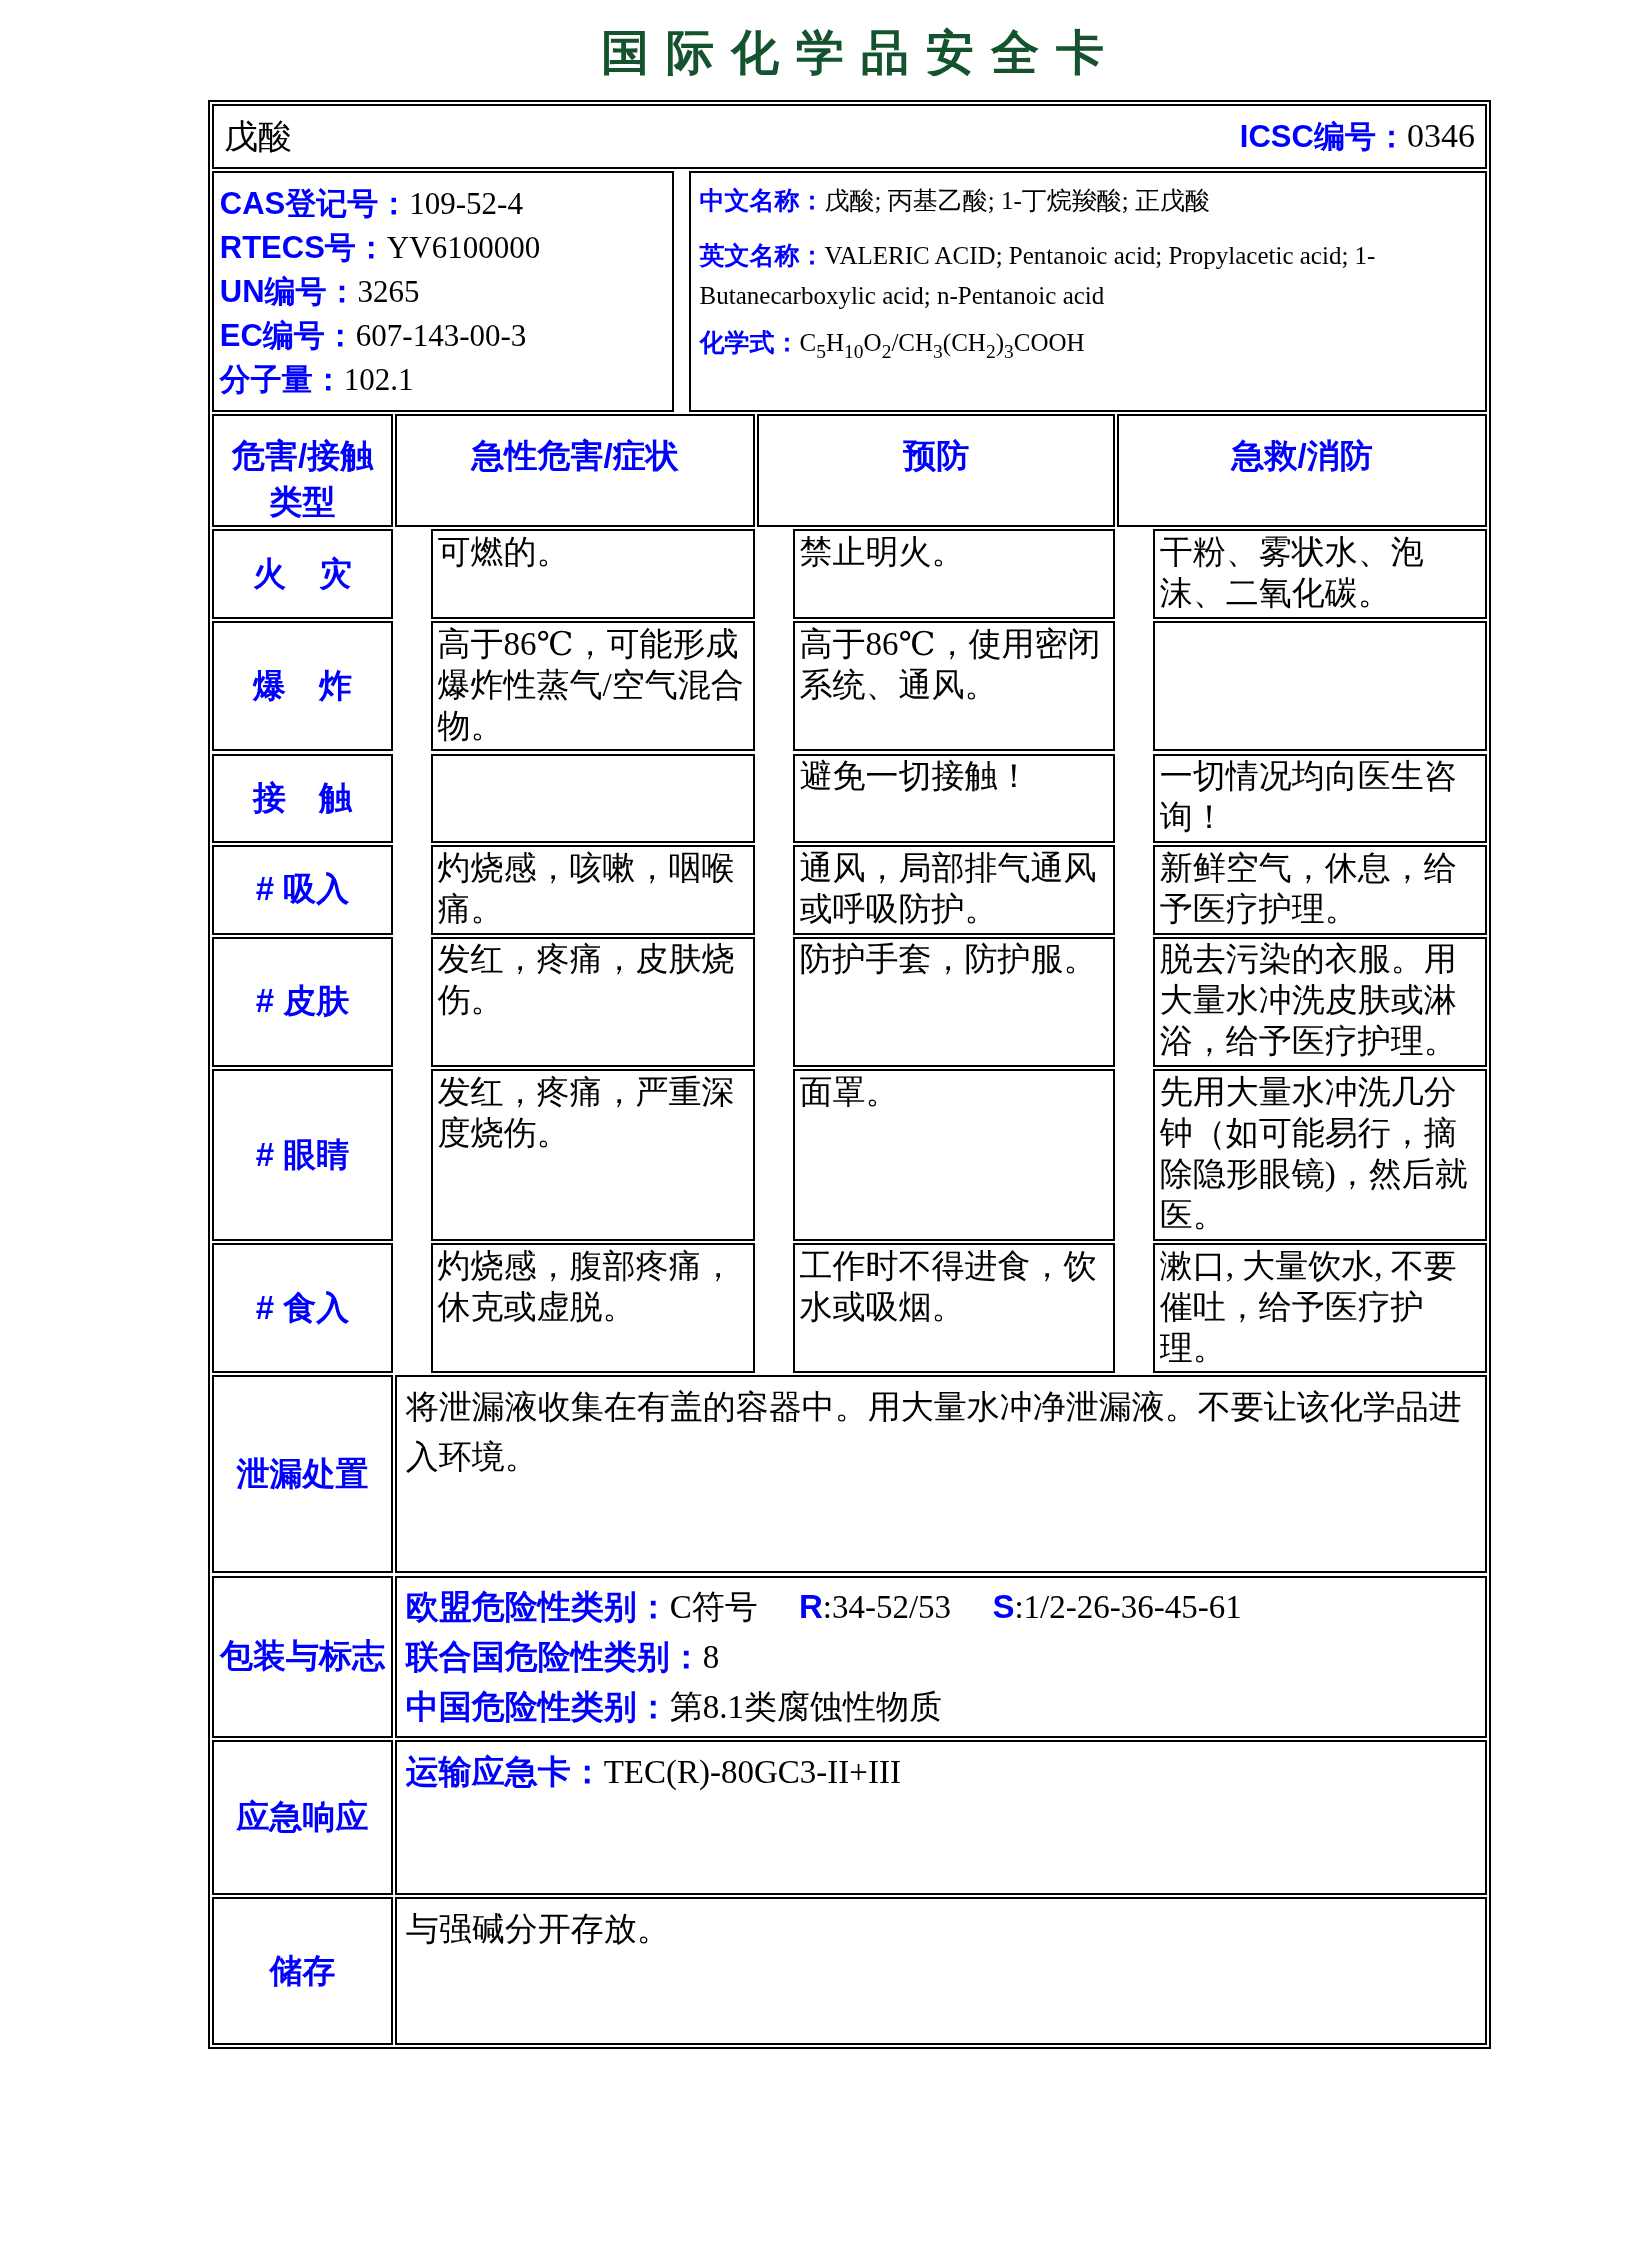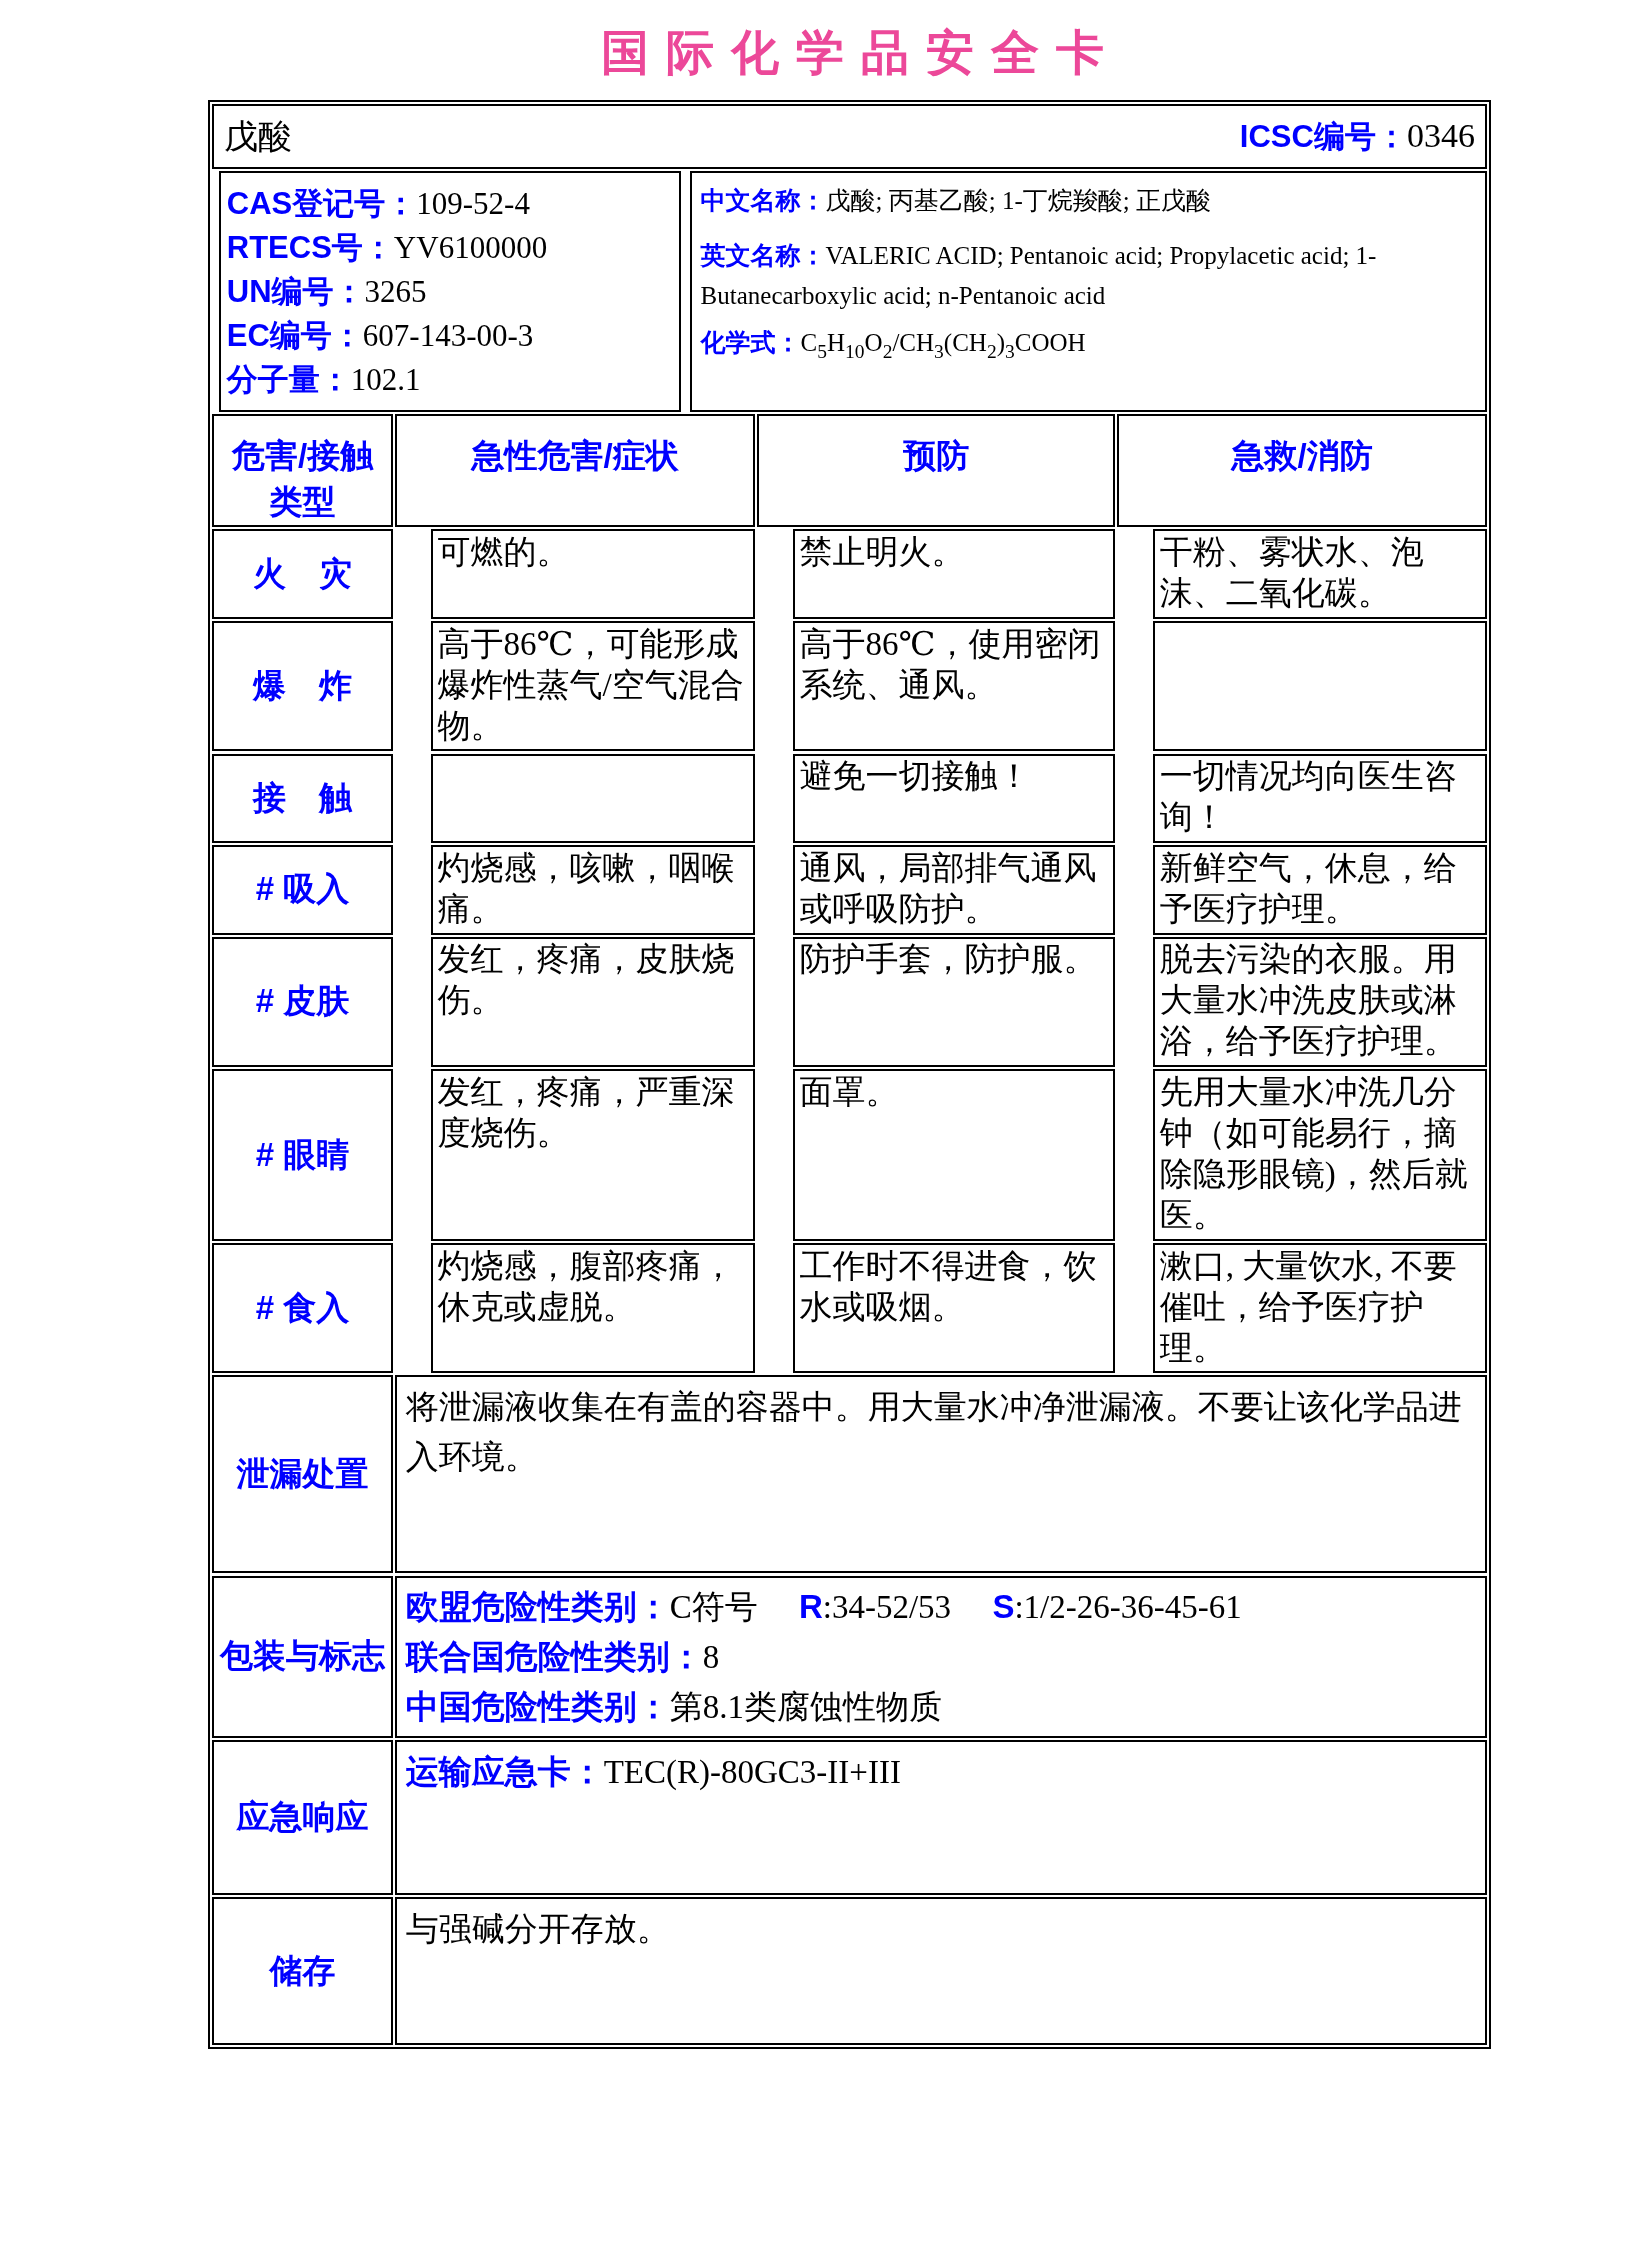--- a/index.html
+++ b/index.html
@@ -4,42 +4,42 @@
 <style>
   html,body { margin:0; padding:0; background:#fff; }
   .page {
     position:relative; width:1637px; height:2261px; background:#fff; overflow:hidden;
     font-family:"Liberation Serif","DejaVu Serif",serif; color:#000;
   }
   .title {
     position:absolute; top:21.3px; left:0; width:100%;
     text-align:center; padding-left:85px; box-sizing:border-box;
     font-family:"Liberation Sans","DejaVu Sans",sans-serif;
-    font-size:48px; font-weight:bold; color:#ec4899; letter-spacing:17px;
+    font-size:48px; font-weight:bold; color:#14532d; letter-spacing:17px;
     white-space:nowrap;
   }
   .card {
     position:absolute; left:208px; top:100px; width:1283px;
     border:2.8px solid #000; box-sizing:border-box; padding:2.1px;
     display:flex; flex-direction:column; gap:2.1px; background:#fff;
   }
   .c { border:2.1px solid #000; box-sizing:border-box; background:#fff; }
 
   
   .row-name {
     min-height:65px; display:flex; justify-content:space-between; align-items:center;
     padding:0 10px; font-size:34px;
   }
   .bl {
     color:#0000FF; font-family:"Liberation Sans","DejaVu Sans",sans-serif; font-weight:bold;
   }
   .row-name .bl { font-size:31px; }
 
   
-  .row-ids { display:grid; grid-template-columns:462px 1fr; gap:9px;margin-left:7px; }
+  .row-ids { display:grid; grid-template-columns:462px 1fr; gap:15px; }
   .ids-left  { padding:8.5px 5.7px;  font-size:31px; }
   .ids-left  p { margin:0; line-height:44px; }
   .ids-right { padding:7.1px 8.5px; font-size:25px; }
   .ids-right p { margin:0; line-height:40px; }
   .ids-right .p-cn      { margin-bottom:14.2px; }
   .ids-right .p-en      { margin-bottom:5.7px; }
   .subd { font-size:0.78em; vertical-align:-0.35em; }
 
   
   .hz { display:grid; grid-template-columns:181px 360px 358px 1fr; gap:2.1px; }

